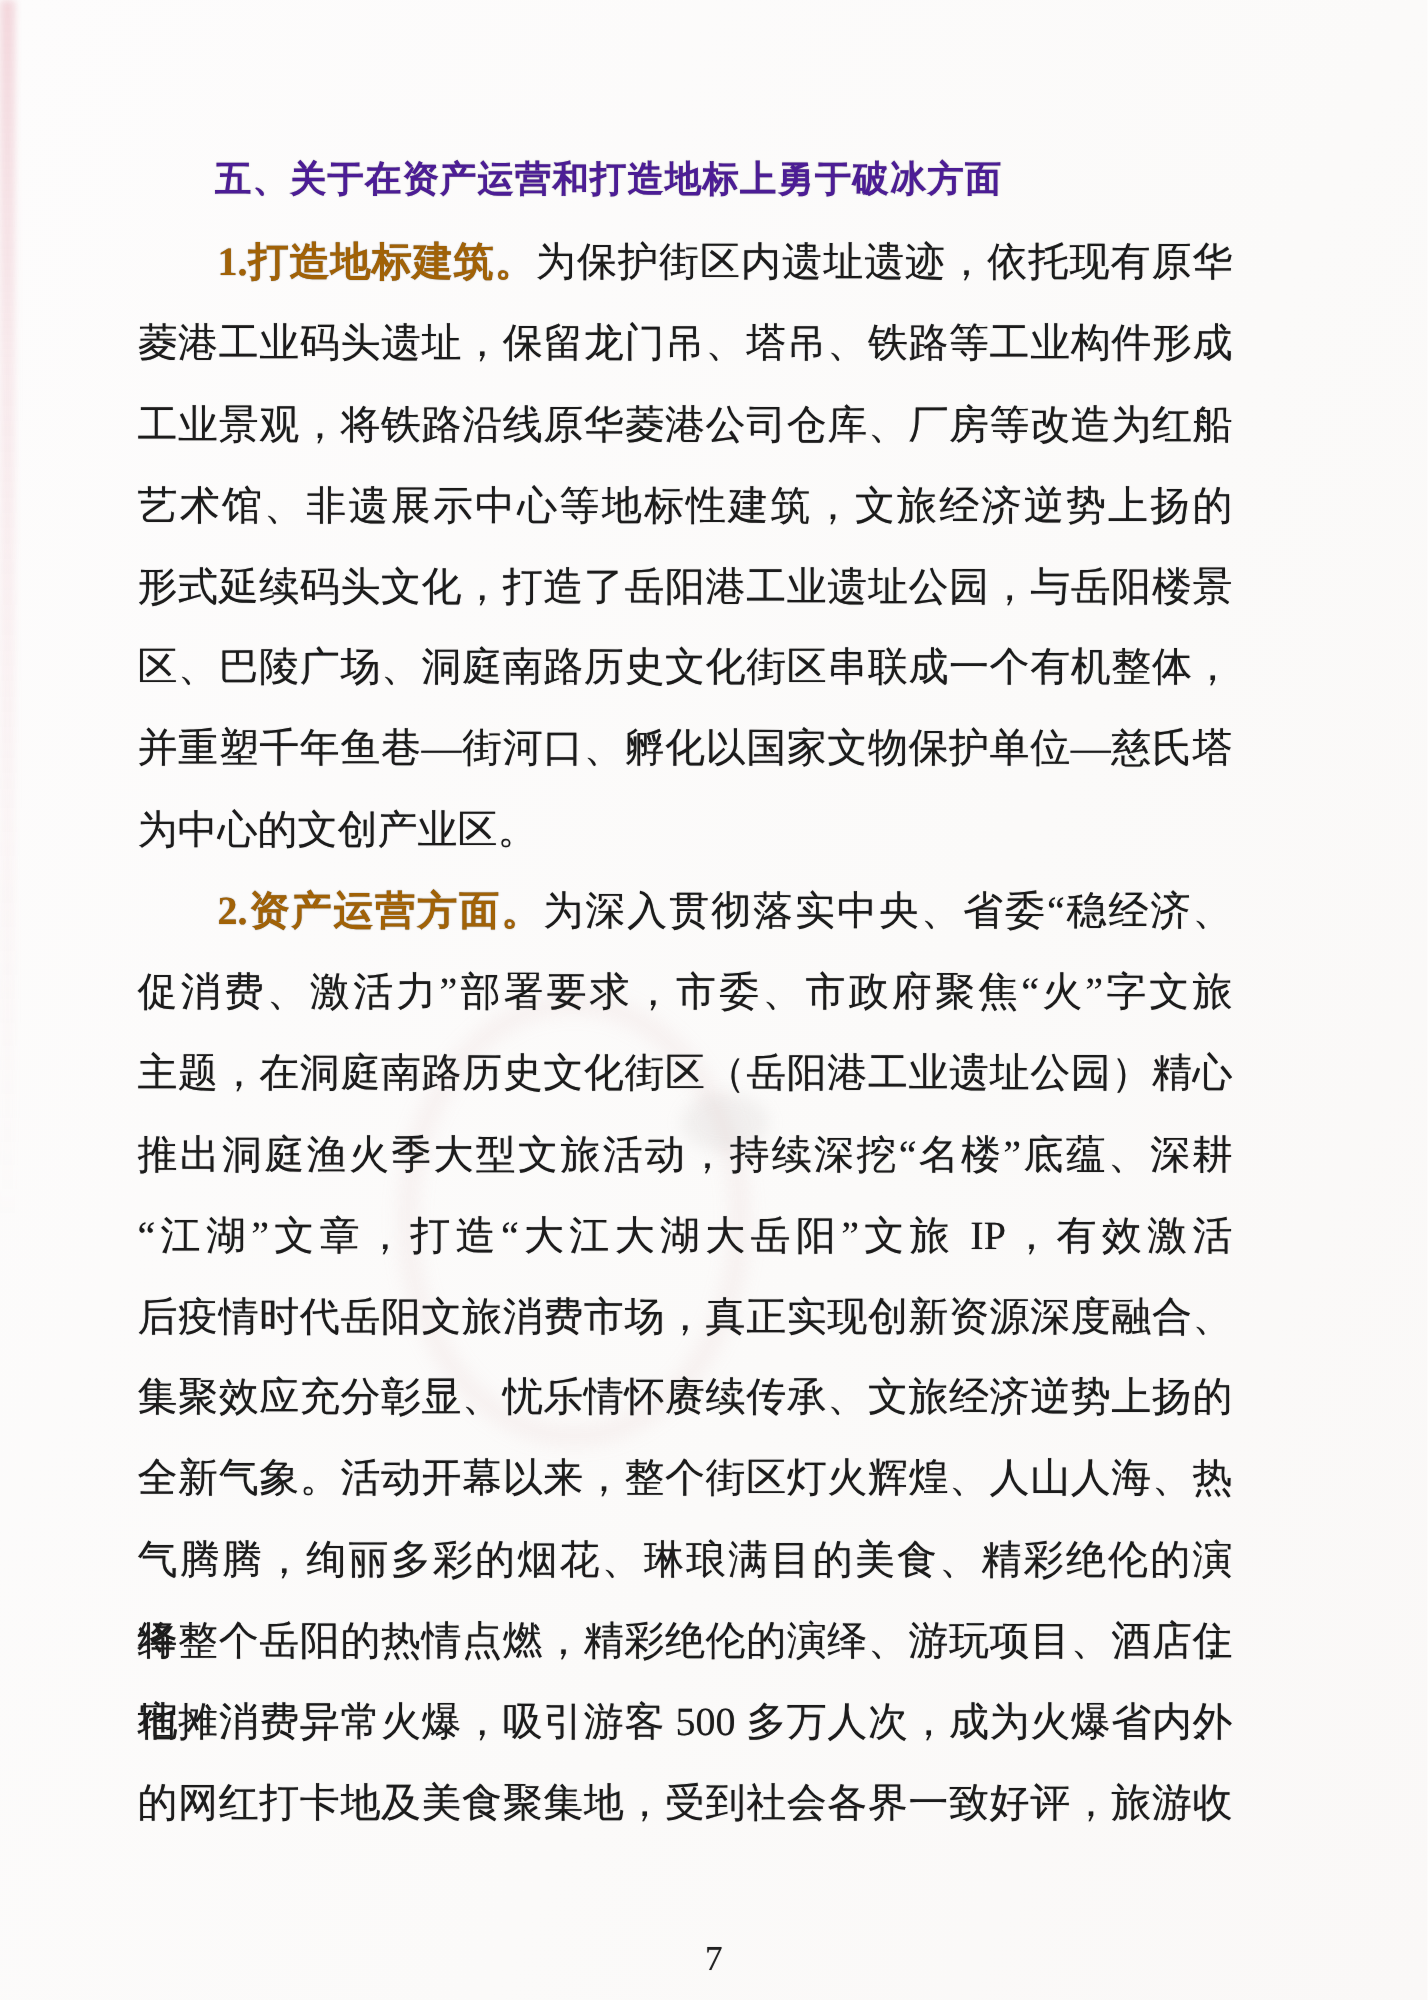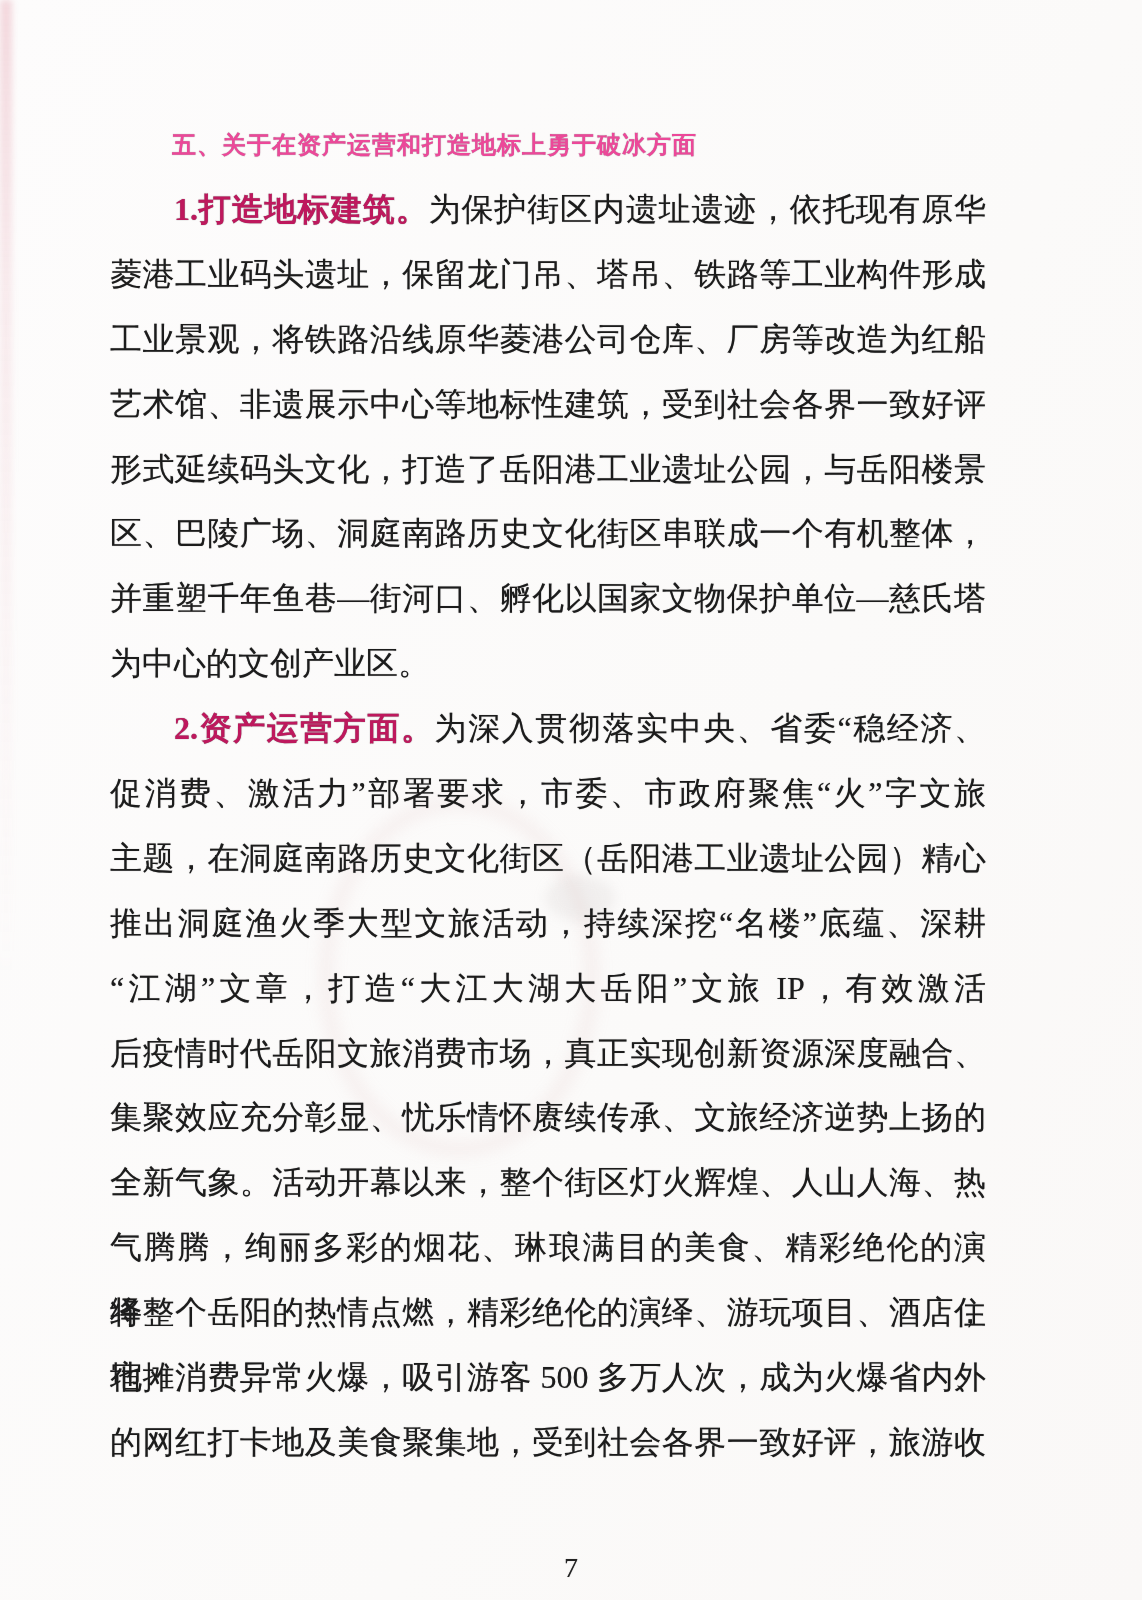--- a/index.html
+++ b/index.html
@@ -53,48 +53,48 @@
   .doc {
     position: absolute;
     left: 110px;
     top: 112px;
     width: 876px;
   }
 
   .heading {
     height: 65px;
     line-height: 65px;
-    font-size: 24px;
+    font-size: 29px;
     font-weight: 900;
     font-family: "Liberation Sans", "DejaVu Sans", sans-serif;
     letter-spacing: 1px;
     text-indent: 62px;
     white-space: nowrap;
-    color: #ec4899;
+    color: #4c1d95;
     text-shadow: 0 0 1px rgba(20,20,20,0.45);
   }
 
   .line {
     height: 64.9px;
     line-height: 64.9px;
     font-size: 32px;
     text-align: justify;
     text-align-last: justify;
     text-justify: inter-character;
     color: #1c1c1c;
     text-shadow: 0 0 0.8px rgba(25,25,25,0.55);
   }
   .line.indent { text-indent: 64px; }
   .line.para-end {
     text-align: right;
     text-align-last: left;
   }
   .lead {
     font-weight: 700;
-    color: #be185d;
+    color: #a16207;
     text-shadow: 0 0 1px rgba(15,15,15,0.6);
   }
 
   .page-number {
     position: absolute;
     left: 0; right: 0;
     top: 1552px;
     text-align: center;
     font-size: 28px;
     color: #222;
@@ -117,21 +117,21 @@
 
   <div class="line">
     <span class="line-text">菱港工业码头遗址，保留龙门吊、塔吊、铁路等工业构件形成</span>
   </div>
 
   <div class="line">
     <span class="line-text">工业景观，将铁路沿线原华菱港公司仓库、厂房等改造为红船</span>
   </div>
 
   <div class="line">
-    <span class="line-text">艺术馆、非遗展示中心等地标性建筑，受到社会各界一致好评</span>
+    <span class="line-text">艺术馆、非遗展示中心等地标性建筑，文旅经济逆势上扬的</span>
   </div>
 
   <div class="line">
     <span class="line-text">形式延续码头文化，打造了岳阳港工业遗址公园，与岳阳楼景</span>
   </div>
 
   <div class="line">
     <span class="line-text">区、巴陵广场、洞庭南路历史文化街区串联成一个有机整体，</span>
   </div>
 

